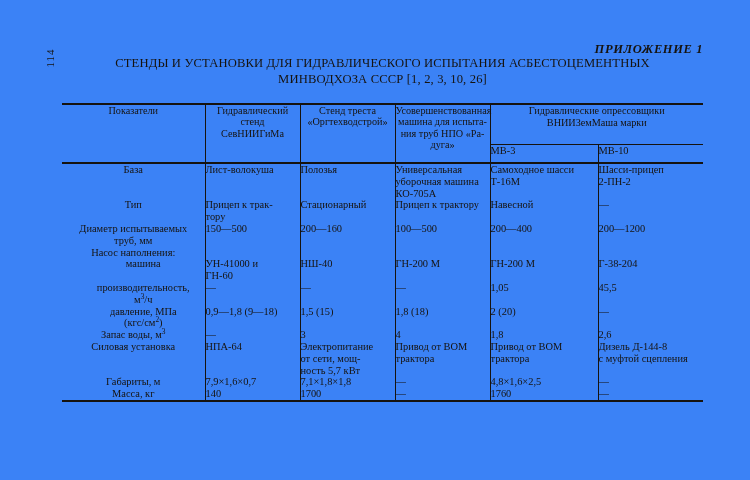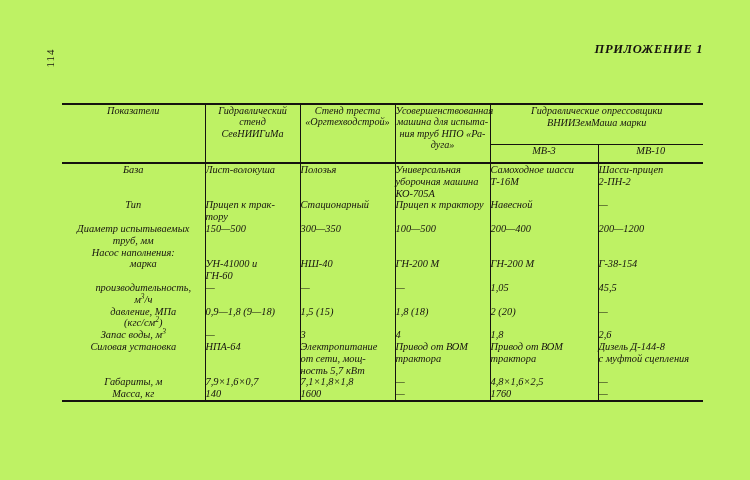--- a/index.html
+++ b/index.html
@@ -12,21 +12,21 @@
     height: 480px;
     position: relative;
     font-family: "Liberation Serif", "DejaVu Serif", serif;
     color: #16130f;
     overflow: hidden;
   }
 
   .page {
     position: absolute;
     inset: 0;
-    background: #bef264;
+    background: #3b82f6;
   }
 
   
   .appendix-label {
     position: absolute;
     right: 47px;
     top: 42px;
     font-style: italic;
     font-weight: bold;
     font-size: 12.5px;
@@ -64,21 +64,20 @@
     left: 62px;
     top: 103px;
     width: 641px;
   }
   table.main {
     border-collapse: collapse;
     width: 641px;
     table-layout: fixed;
     font-size: 10.3px;
     line-height: 11.6px;
-    font-style: italic;
   }
   table.main td, table.main th {
     padding: 0;
     vertical-align: top;
     font-weight: normal;
   }
 
   
   .rule-top { border-top: 2.1px solid #16130f; }
   .rule-bottom { border-bottom: 2.1px solid #16130f; }
@@ -88,21 +87,20 @@
   
   .hdr {
     text-align: center;
     vertical-align: middle;
     height: 57px;
     padding: 2px 4px;
     font-size: 10.2px;
     line-height: 11.4px;
   }
   .hdr-sub {
-    text-align: center;
     vertical-align: middle;
     height: 16px;
     padding: 2px 4px;
     font-size: 10.4px;
   }
   .hdr-group {
     text-align: center;
     vertical-align: middle;
     height: 37px;
     padding: 3px 4px;
@@ -129,20 +127,22 @@
 </head>
 <body>
 
 <div class="page">
 
   <div class="page-number">114</div>
 
   <div class="appendix-label">ПРИЛОЖЕНИЕ 1</div>
 
   <div class="doc-title">
+    <span class="tline">СТЕНДЫ И УСТАНОВКИ ДЛЯ ГИДРАВЛИЧЕСКОГО  ИСПЫТАНИЯ  АСБЕСТОЦЕМЕНТНЫХ</span>
+    <span class="tline">МИНВОДХОЗА СССР [1, 2, 3, 10, 26]</span>
   </div>
 
   <div class="tbl-wrap">
     <table class="main">
       <colgroup>
         <col style="width:143px">
         <col style="width:95px">
         <col style="width:95px">
         <col style="width:95px">
         <col style="width:108px">
@@ -191,40 +191,40 @@
             <td class="lbl">Тип</td>
             <td class="val vr">Прицеп к трак-<br>тору</td>
             <td class="val vr">Стационарный</td>
             <td class="val vr">Прицеп к трактору</td>
             <td class="val vr">Навесной</td>
             <td class="val vr">—</td>
           </tr>
           <tr>
             <td class="lbl">Диаметр   испытываемых<br>труб, мм</td>
             <td class="val vr">150—500</td>
-            <td class="val vr">300—350</td>
+            <td class="val vr">200—160</td>
             <td class="val vr">100—500</td>
             <td class="val vr">200—400</td>
             <td class="val vr">200—1200</td>
           </tr>
           <tr>
             <td class="lbl">Насос наполнения:</td>
             <td class="val vr"></td>
             <td class="val vr"></td>
             <td class="val vr"></td>
             <td class="val vr"></td>
             <td class="val vr"></td>
           </tr>
           <tr>
-            <td class="lbl indent">марка</td>
+            <td class="lbl indent">машина</td>
             <td class="val vr">УН-41000 и<br>ГН-60</td>
             <td class="val vr">НШ-40</td>
             <td class="val vr">ГН-200 М</td>
             <td class="val vr">ГН-200 М</td>
-            <td class="val vr">Г-38-154</td>
+            <td class="val vr">Г-38-204</td>
           </tr>
           <tr>
             <td class="lbl indent">производительность,<br>м<sup>3</sup>/ч</td>
             <td class="val vr">—</td>
             <td class="val vr">—</td>
             <td class="val vr">—</td>
             <td class="val vr">1,05</td>
             <td class="val vr">45,5</td>
           </tr>
           <tr>
@@ -255,21 +255,21 @@
             <td class="lbl">Габариты, м</td>
             <td class="val vr">7,9×1,6×0,7</td>
             <td class="val vr">7,1×1,8×1,8</td>
             <td class="val vr">—</td>
             <td class="val vr">4,8×1,6×2,5</td>
             <td class="val vr">—</td>
           </tr>
           <tr>
             <td class="lbl rule-bottom">Масса, кг</td>
             <td class="val vr rule-bottom">140</td>
-            <td class="val vr rule-bottom">1600</td>
+            <td class="val vr rule-bottom">1700</td>
             <td class="val vr rule-bottom">—</td>
             <td class="val vr rule-bottom">1760</td>
             <td class="val vr rule-bottom">—</td>
           </tr>
         </tbody>
     </table>
   </div>
 
 </div>
 

